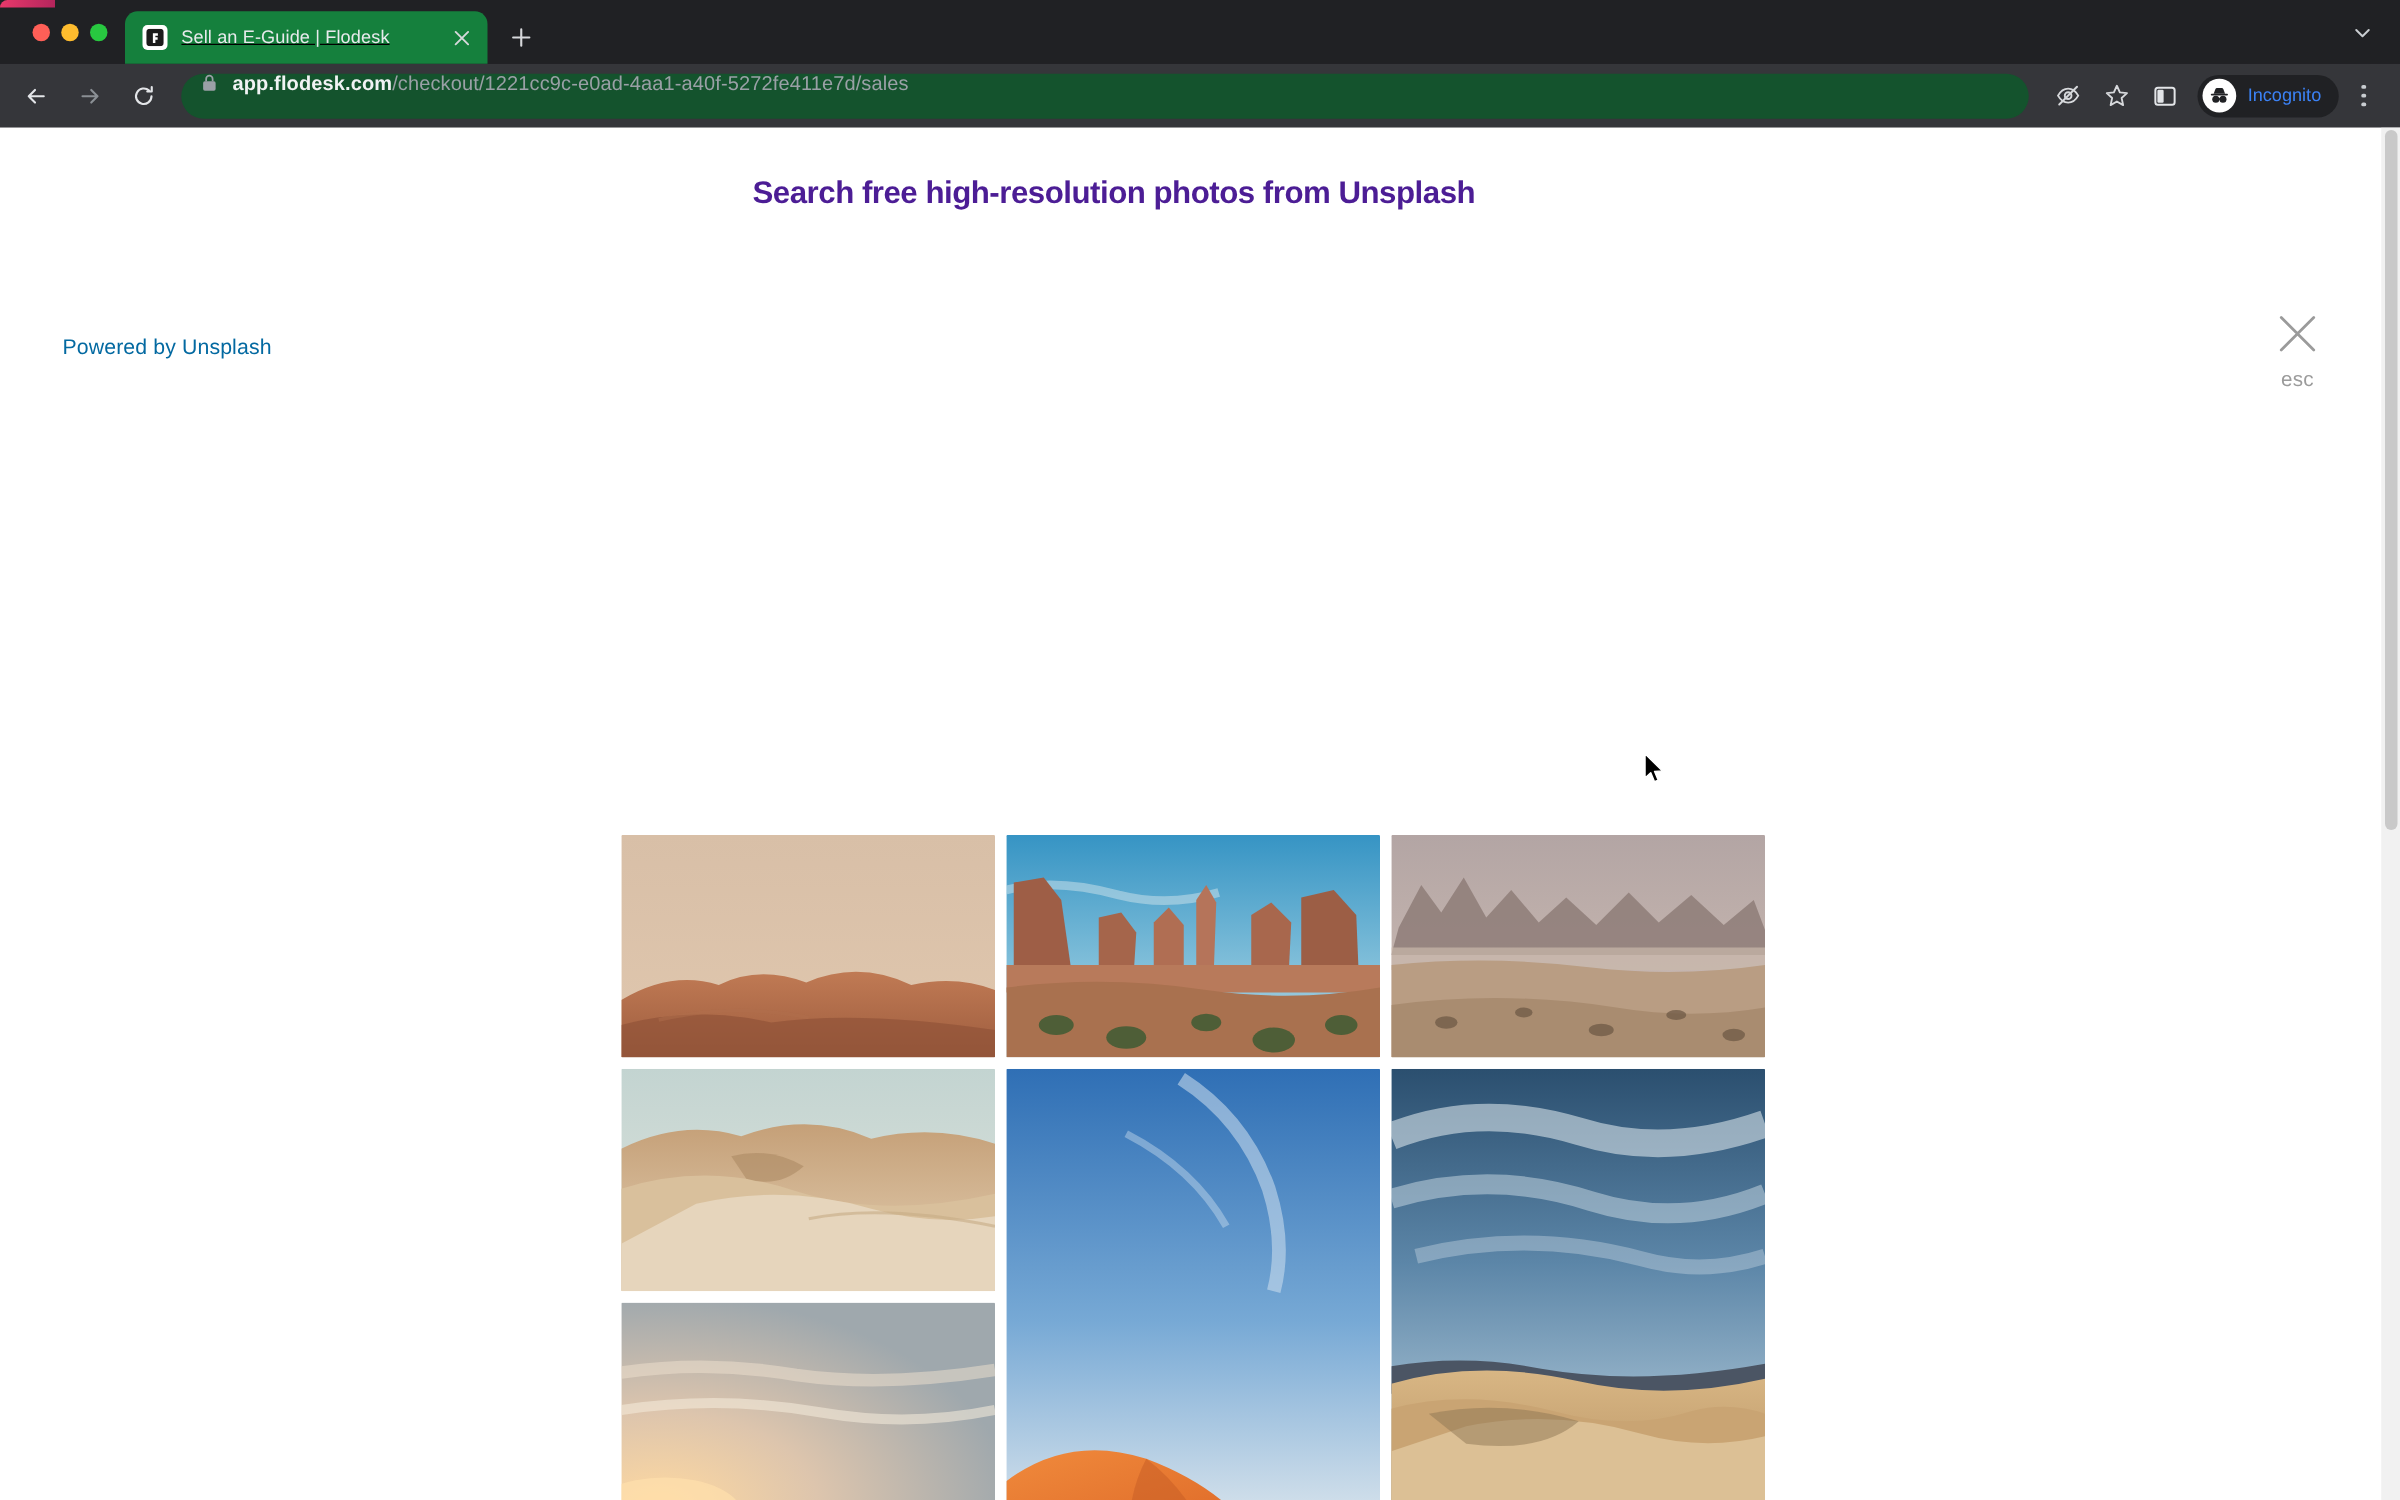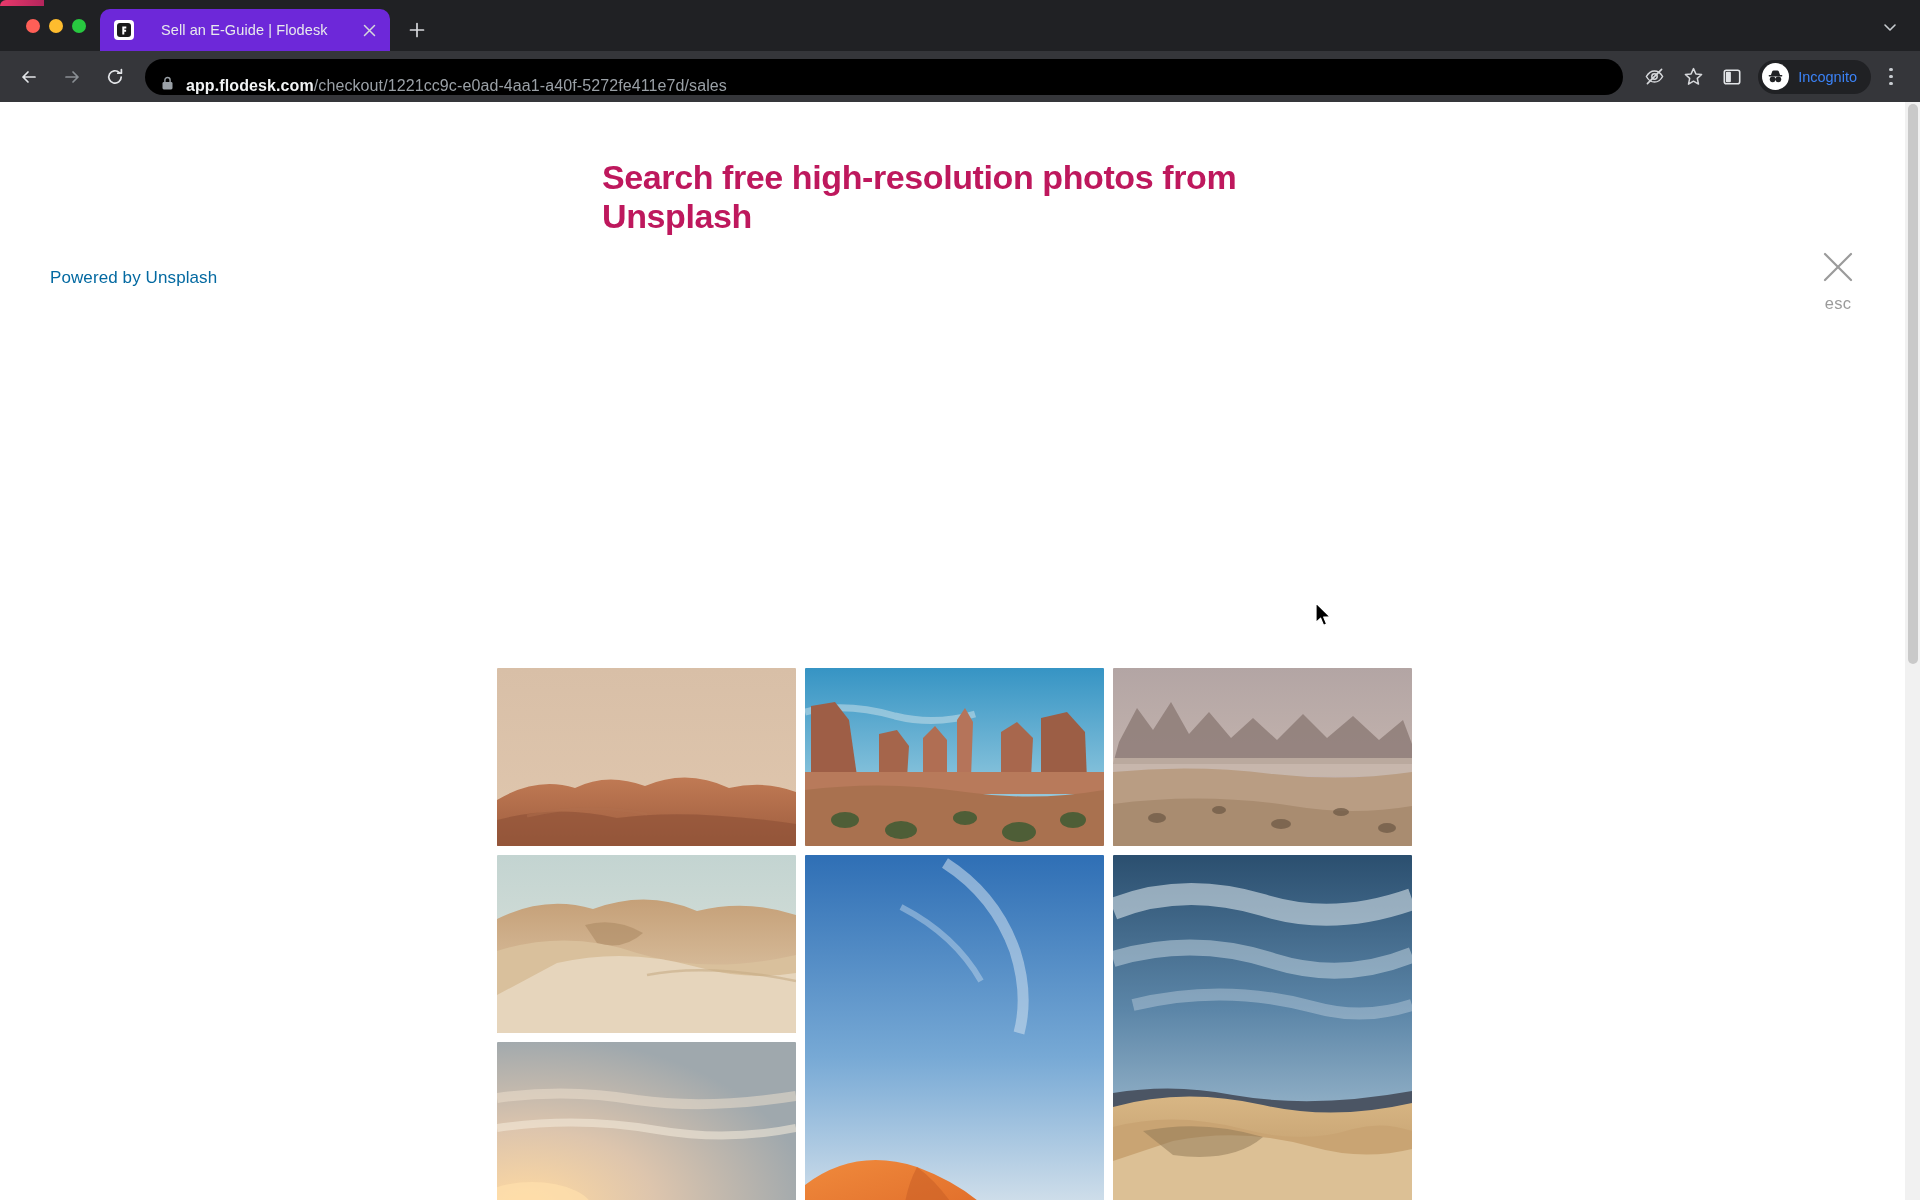--- a/index.html
+++ b/index.html
@@ -19,44 +19,44 @@
   }
   .tabstrip::before{
     content:""; position:absolute; left:0; top:0; width:44px; height:6px;
     background:linear-gradient(90deg,#e8396b,#b4255c); border-top-left-radius:10px;
   }
   .traffic { display:flex; align-items:center; gap:9px; height:51px; padding:0 14px 0 12px; }
   .dot { width:14px; height:14px; border-radius:50%; }
   .dot.red{background:#ff5f57;} .dot.yellow{background:#febc2e;} .dot.green{background:#28c840;}
 
   .tab {
-    height:42px; width:290px; background:#6d28d9; border-radius:10px 10px 0 0;
-    display:flex; align-items:center; padding:0 10px 0 14px; gap:27px; position:relative;
+    height:42px; width:290px; background:#15803d; border-radius:10px 10px 0 0;
+    display:flex; align-items:center; padding:0 10px 0 14px; gap:11px; position:relative;text-decoration:underline;
   }
   .favicon {
     width:20px; height:20px; border-radius:4px; background:#ffffff; flex-shrink:0;
     display:flex; align-items:center; justify-content:center;
   }
   .favicon svg { display:block; }
   .tab-title {
     color:#e8eaed; font-size:14.5px; white-space:nowrap; overflow:hidden;
     text-overflow:ellipsis; flex:1; letter-spacing:.1px;
   }
   .tab-close { width:22px; height:22px; display:flex; align-items:center; justify-content:center; border-radius:50%; flex-shrink:0; }
   .newtab { width:34px; height:34px; margin-left:10px; margin-bottom:4px; display:flex; align-items:center; justify-content:center; border-radius:50%; }
   .chev-down { position:absolute; right:22px; bottom:12px; }
 
   .toolbar {
     height:51px; background:#35363a; display:flex; align-items:center;
     padding:0 14px 0 10px; gap:5px; flex-shrink:0;
   }
   .navbtn { width:38px; height:38px; display:flex; align-items:center; justify-content:center; border-radius:50%; flex-shrink:0; }
   .omnibox {
-    flex:1; height:36px; background:#000000; border-radius:18px; margin:0 9px 0 6px;
-    display:flex; align-items:flex-end; padding:0 16px; gap:12px; min-width:0;
+    flex:1; height:36px; background:#14532d; border-radius:18px; margin:0 9px 0 6px;
+    display:flex; align-items:flex-start; padding:0 16px; gap:12px; min-width:0;
   }
   .omnibox-url { font-size:16px; white-space:nowrap; overflow:hidden; letter-spacing:.1px; }
   .url-host { color:#f1f3f4; font-weight:bold; }
   .url-path { color:#9aa0a6; }
   .tb-icon { width:34px; height:34px; display:flex; align-items:center; justify-content:center; border-radius:50%; flex-shrink:0; }
   .incognito-pill {
     height:34px; background:#202124; border-radius:17px; display:flex; align-items:center;
     gap:9px; padding:0 14px 0 4px; margin-left:4px; flex-shrink:0;
   }
   .incog-avatar { width:27px; height:27px; border-radius:50%; background:#fff; display:flex; align-items:center; justify-content:center; }
@@ -76,22 +76,22 @@
 
   .tabs { display:flex; gap:36px; padding-top:248px; }
   .mtab { font-size:19.5px; padding-bottom:13px; position:relative; white-space:nowrap; }
   .mtab.active { color:#1b1f23; font-weight:600; }
   .mtab.active::after {
     content:""; position:absolute; left:0; right:0; bottom:0; height:3px; background:#3a66db; border-radius:2px;
   }
   .mtab.inactive { color:#9b9b9b; }
 
   .headline {
-    margin-top:56px; font-size:34px; line-height:1.16; font-weight:bold;
-    color:#be185d; letter-spacing:-.4px; max-width:680px;
+    margin-top:38px; font-size:25px; line-height:1.16; font-weight:bold;
+    color:#4c1d95; letter-spacing:-.4px; max-width:680px;
   }
 
   .searchbar {
     margin-top:38px; width:708px; height:56px; border:1px solid #d8d8d8; border-radius:9px;
     display:flex; align-items:center; gap:15px; padding:0 20px; background:#fff;
   }
   .search-ph { color:#9b9b9b; font-size:18.5px; }
 
   
   .grid {

